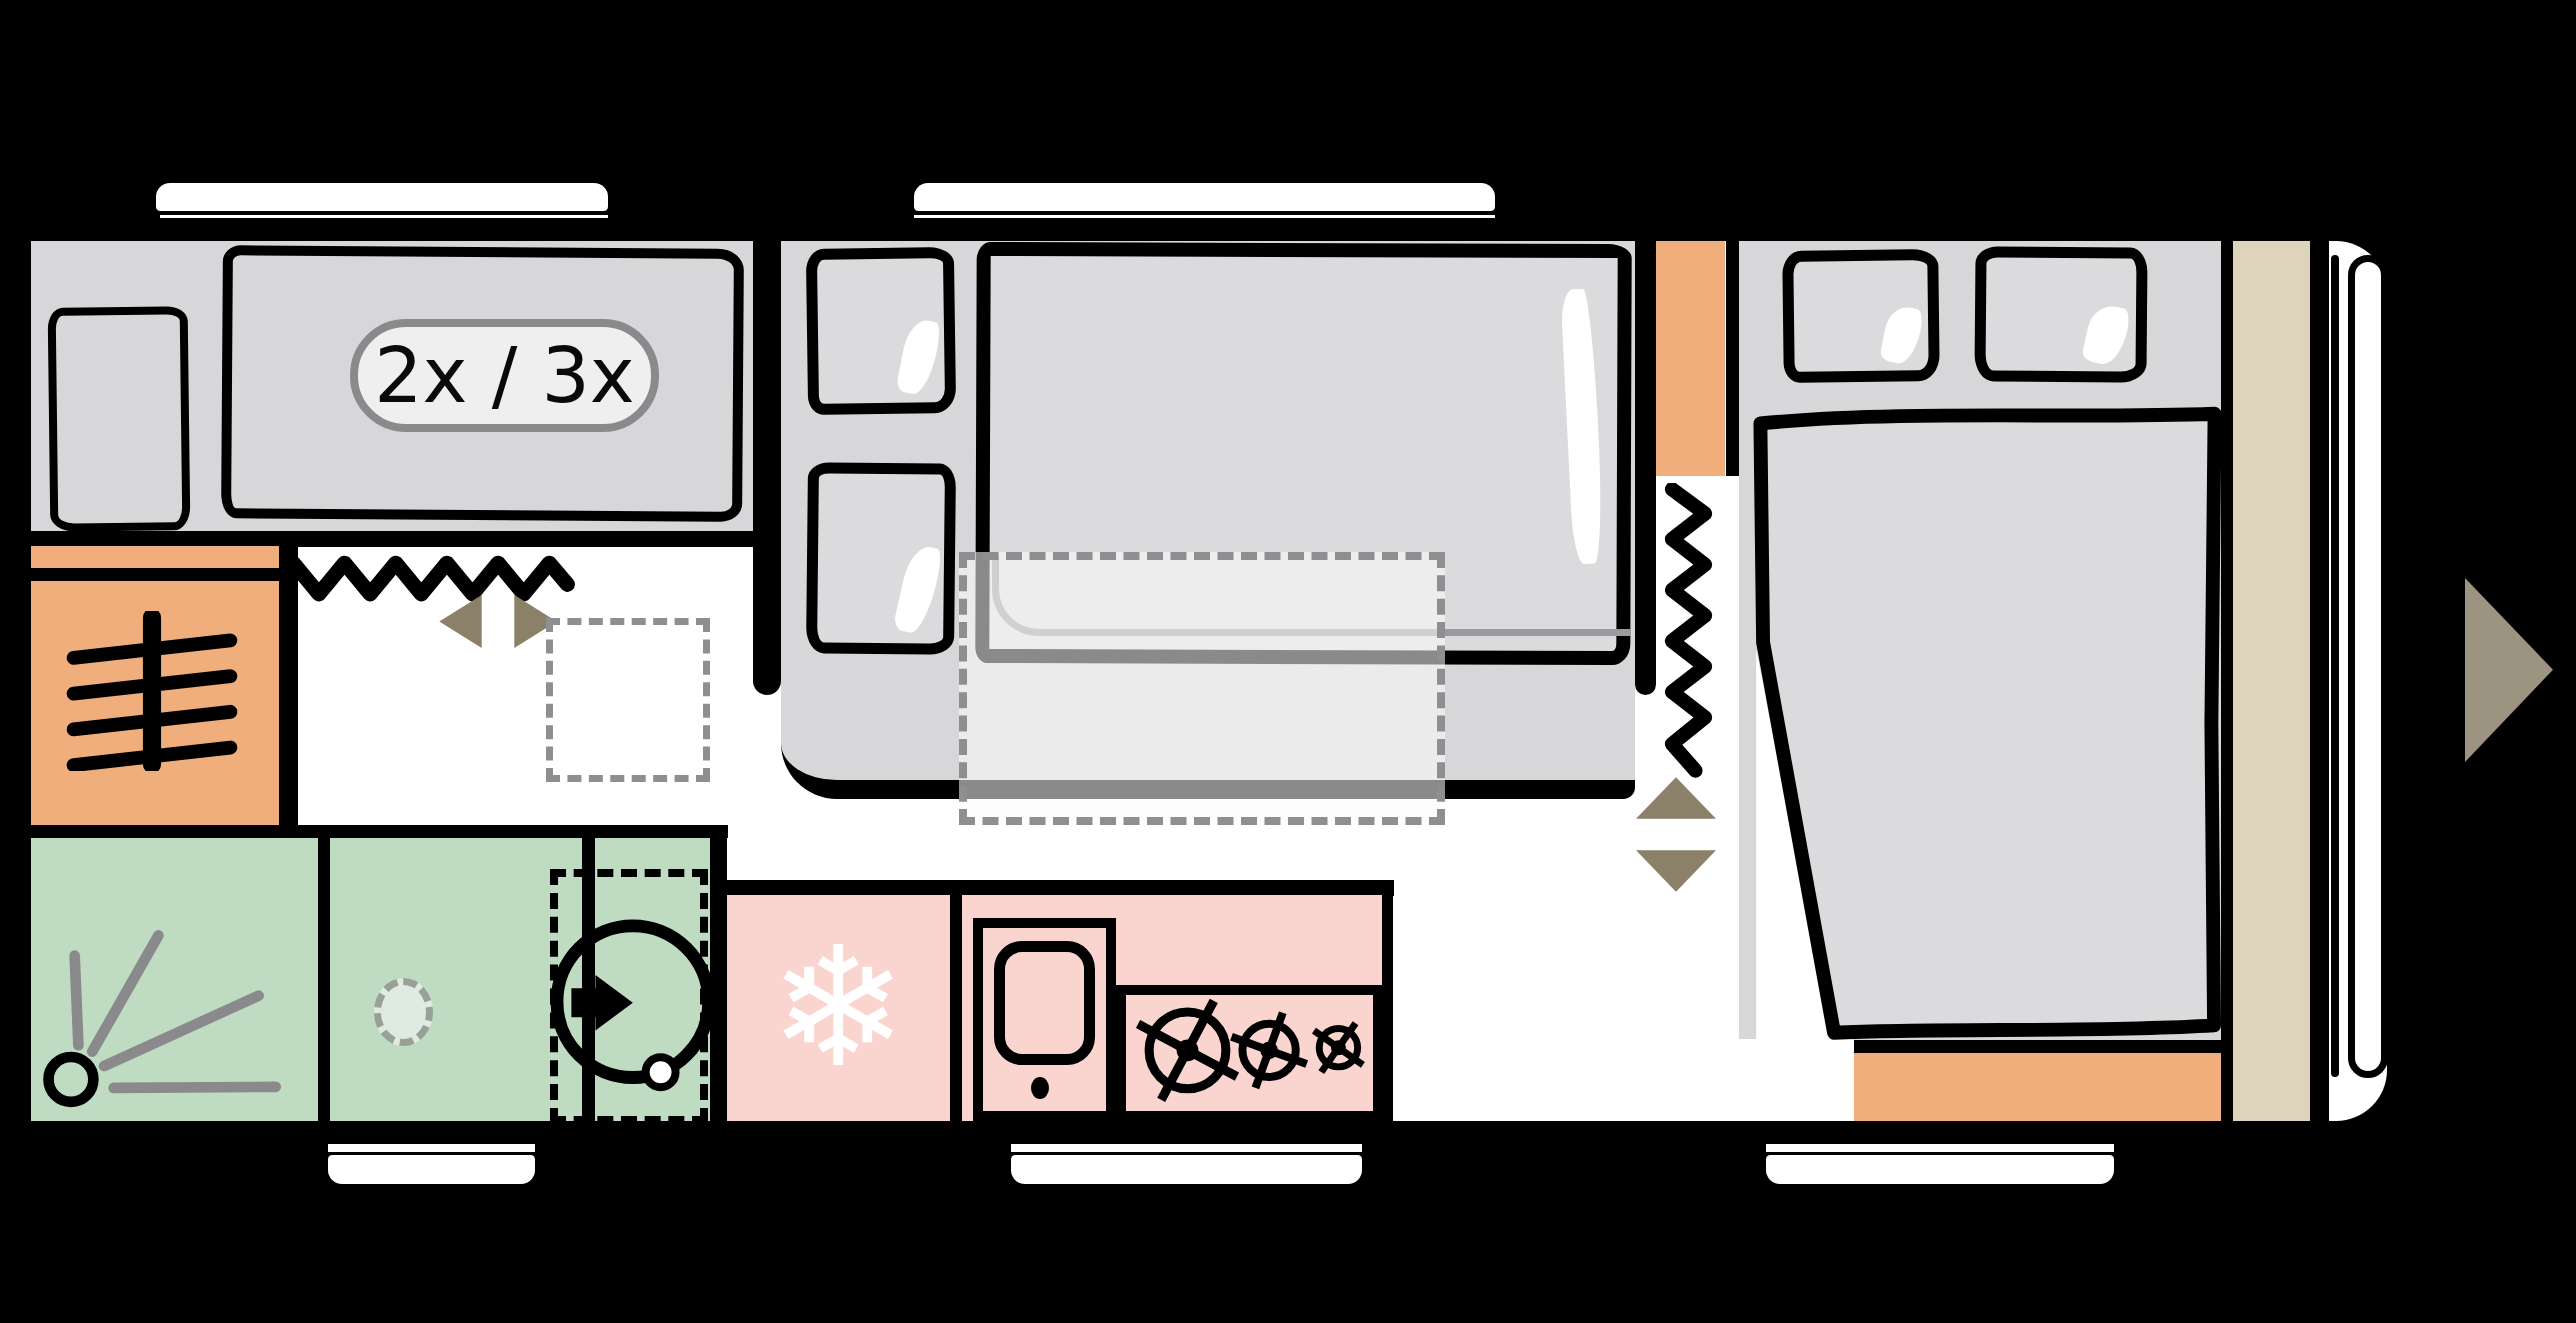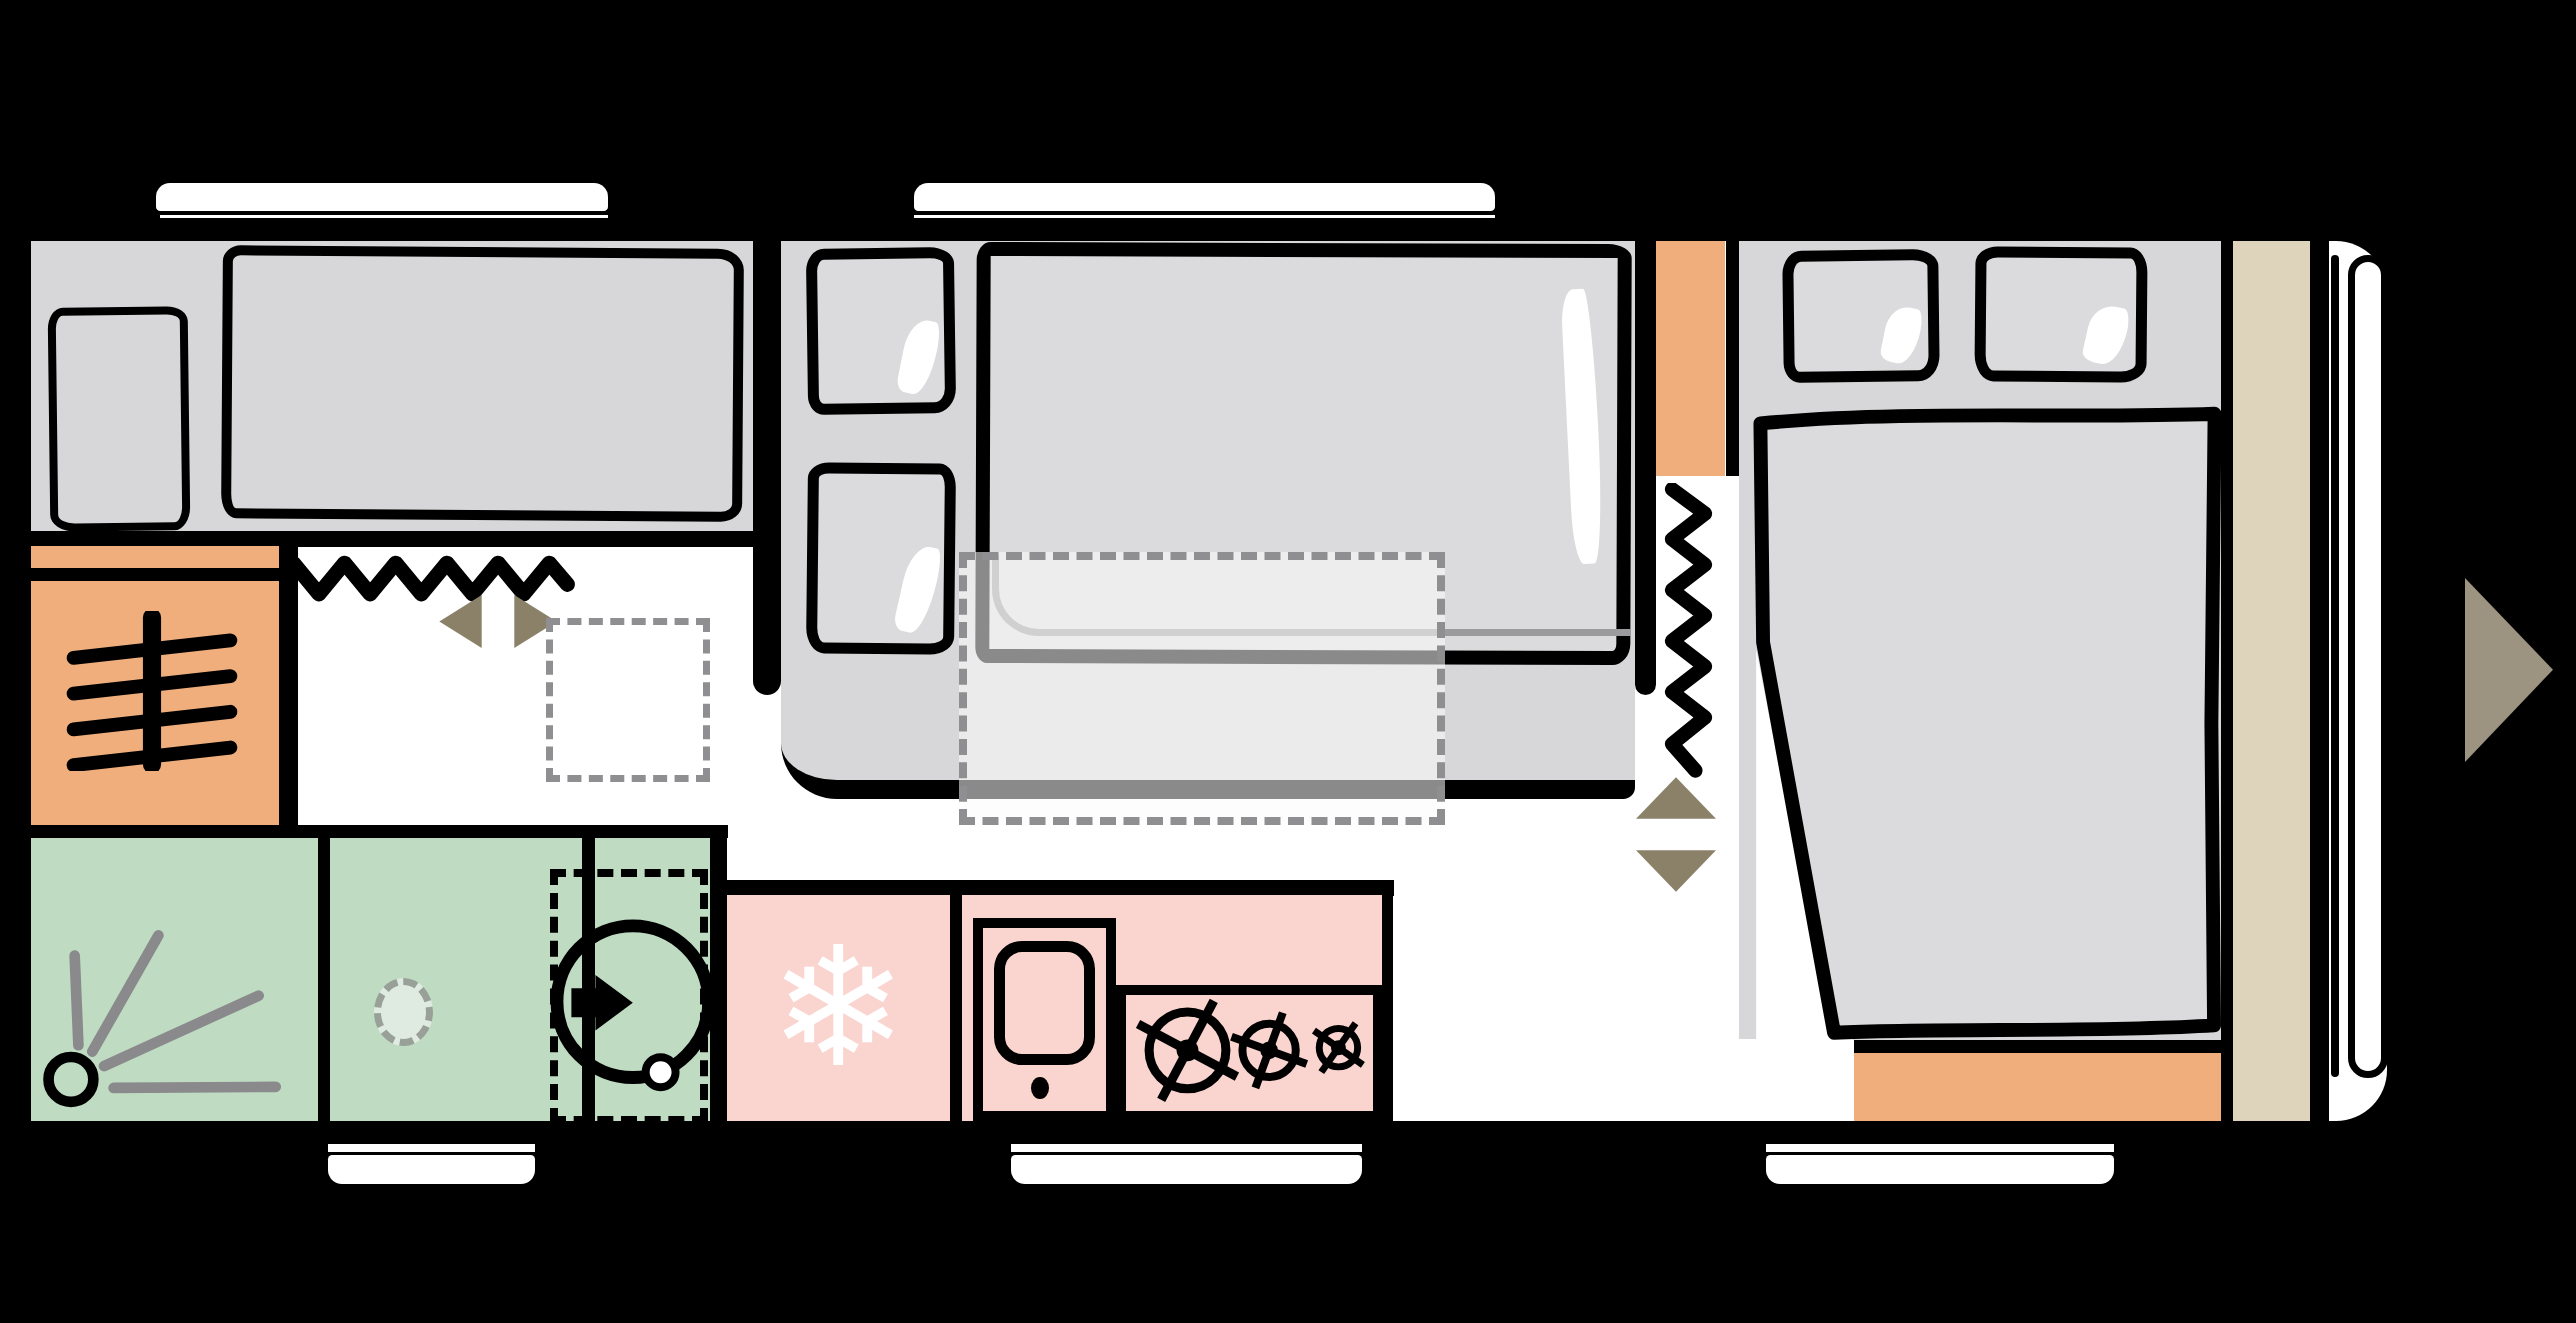--- a/index.html
+++ b/index.html
@@ -132,20 +132,23 @@
   <div class="abs door-line"></div>
   <div class="abs door-rect"></div>
 
   <svg class="abs" style="left:2465px;top:578px" width="88" height="184" viewBox="0 0 165 345">
     <polygon points="0,0 0,345 165,172" style="fill:var(--c-olive-light)"></polygon>
   </svg>
 
   <div class="abs dinette"></div>
   <div class="abs seat"></div>
   <div class="abs table"></div>
+  <div class="abs badge">
+    <span>2x / 3x</span>
+  </div>
   <div class="abs dinette-wall"></div>
 
   <div class="abs orange-strip"></div>
   <div class="abs orange-div"></div>
   <div class="abs orange-block"></div>
   <div class="abs orange-rwall"></div>
   <svg class="abs" style="left:64px;top:611px" width="176" height="160" viewBox="0 0 330 300">
     <g stroke="#000" stroke-linecap="round" fill="none">
       <line x1="165" y1="12" x2="165" y2="288" stroke-width="34"></line>
       <line x1="18" y1="88" x2="312" y2="55" stroke-width="26"></line>

